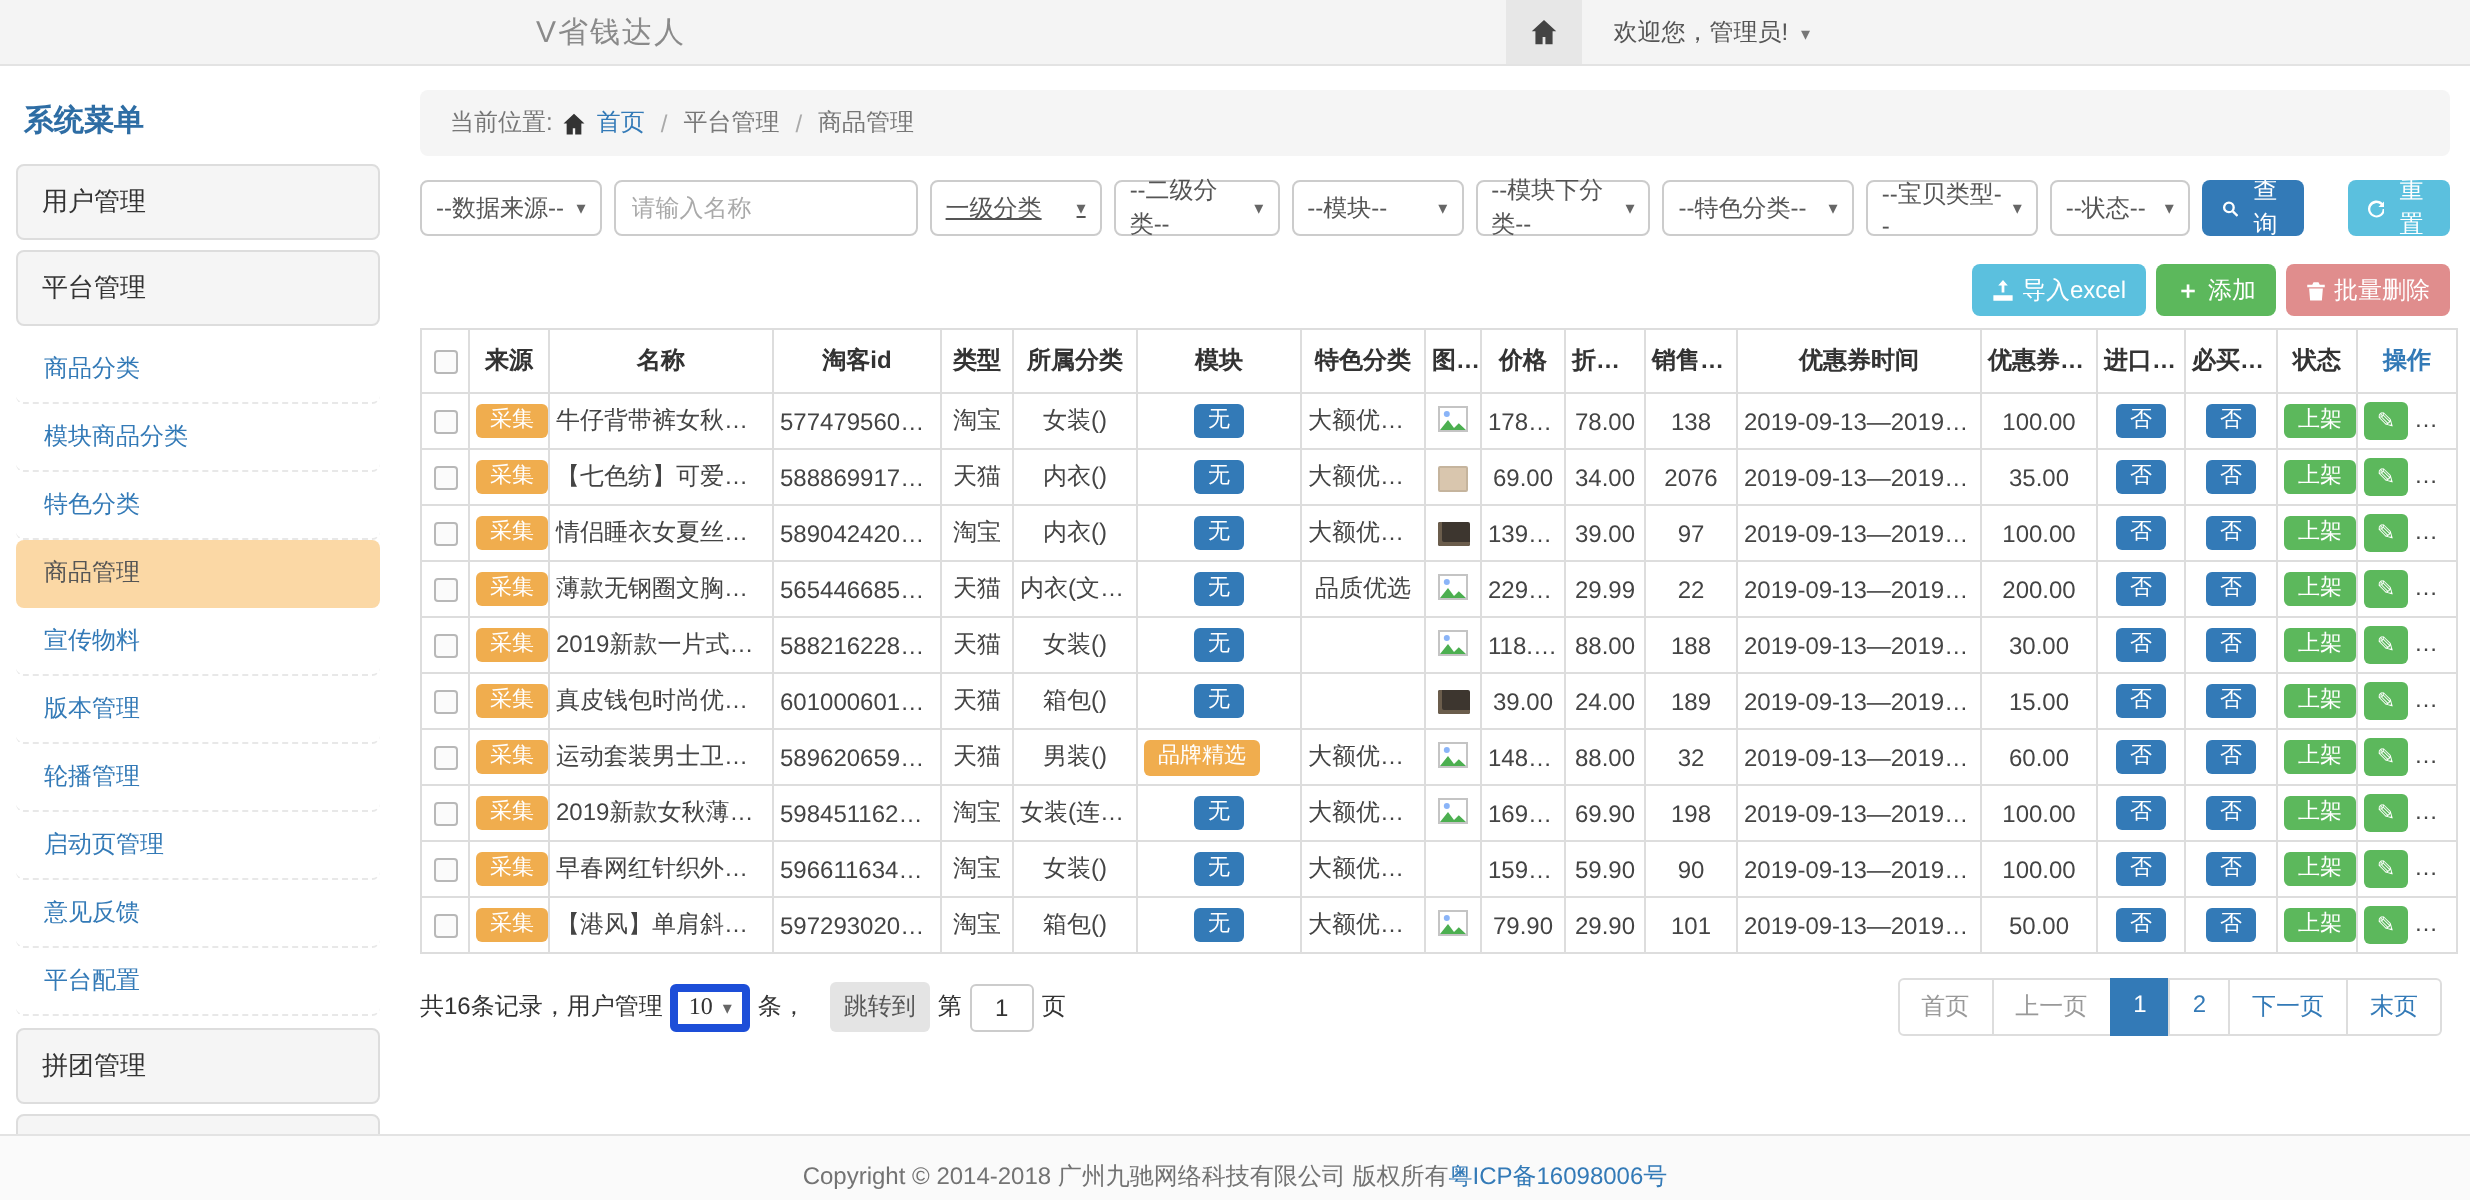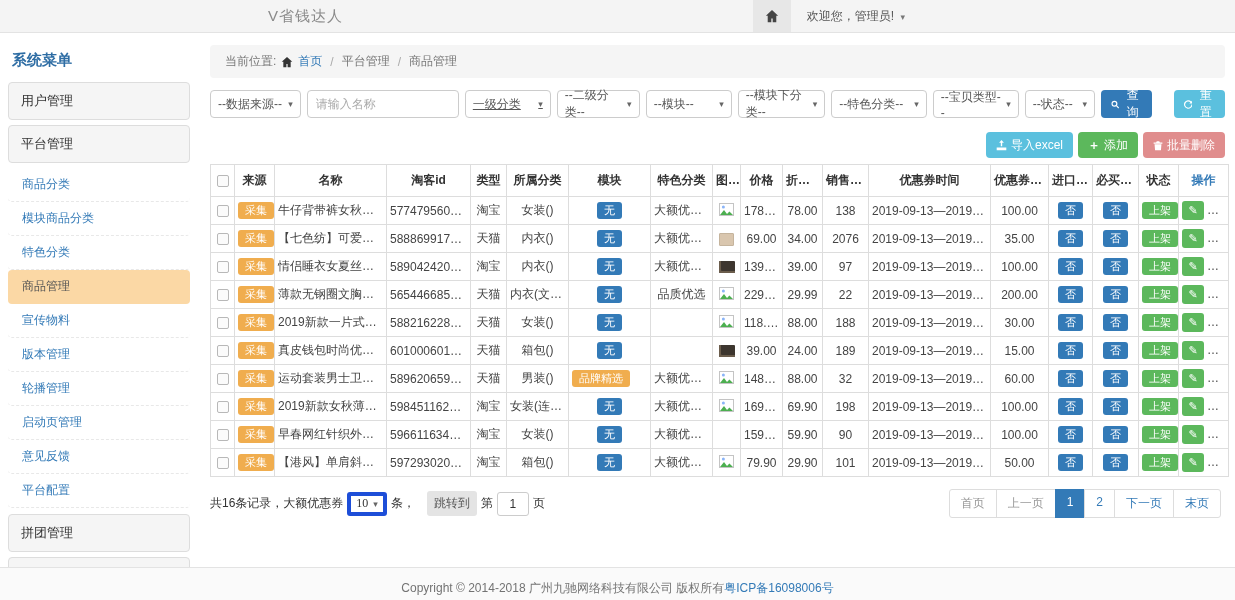--- a/index.html
+++ b/index.html
@@ -545,21 +545,21 @@
                 <svg width="9" height="10" viewBox="0 0 16 16" fill="#fff">
                   <path d="M6 1h4l1 2h4v2H1V3h4l1-2zM2.5 6h11l-.8 9.5H3.3L2.5 6z"></path>
                 </svg>
               </button></td>
           </tr>
         </tbody>
     </table>
 
     <div class="pagefoot">
       <div class="left">
-        <span>共16条记录，大额优惠券</span>
+        <span>共16条记录，用户管理</span>
         <span class="perpage">
           <span>10</span>
           <span class="caret">▾</span>
         </span>
         <span>条，</span>
         <span class="jump-btn" style="margin-left:8px;">跳转到</span>
         <span>第</span>
         <input class="page-input" value="1" style="">
         <span>页</span>
       </div>

